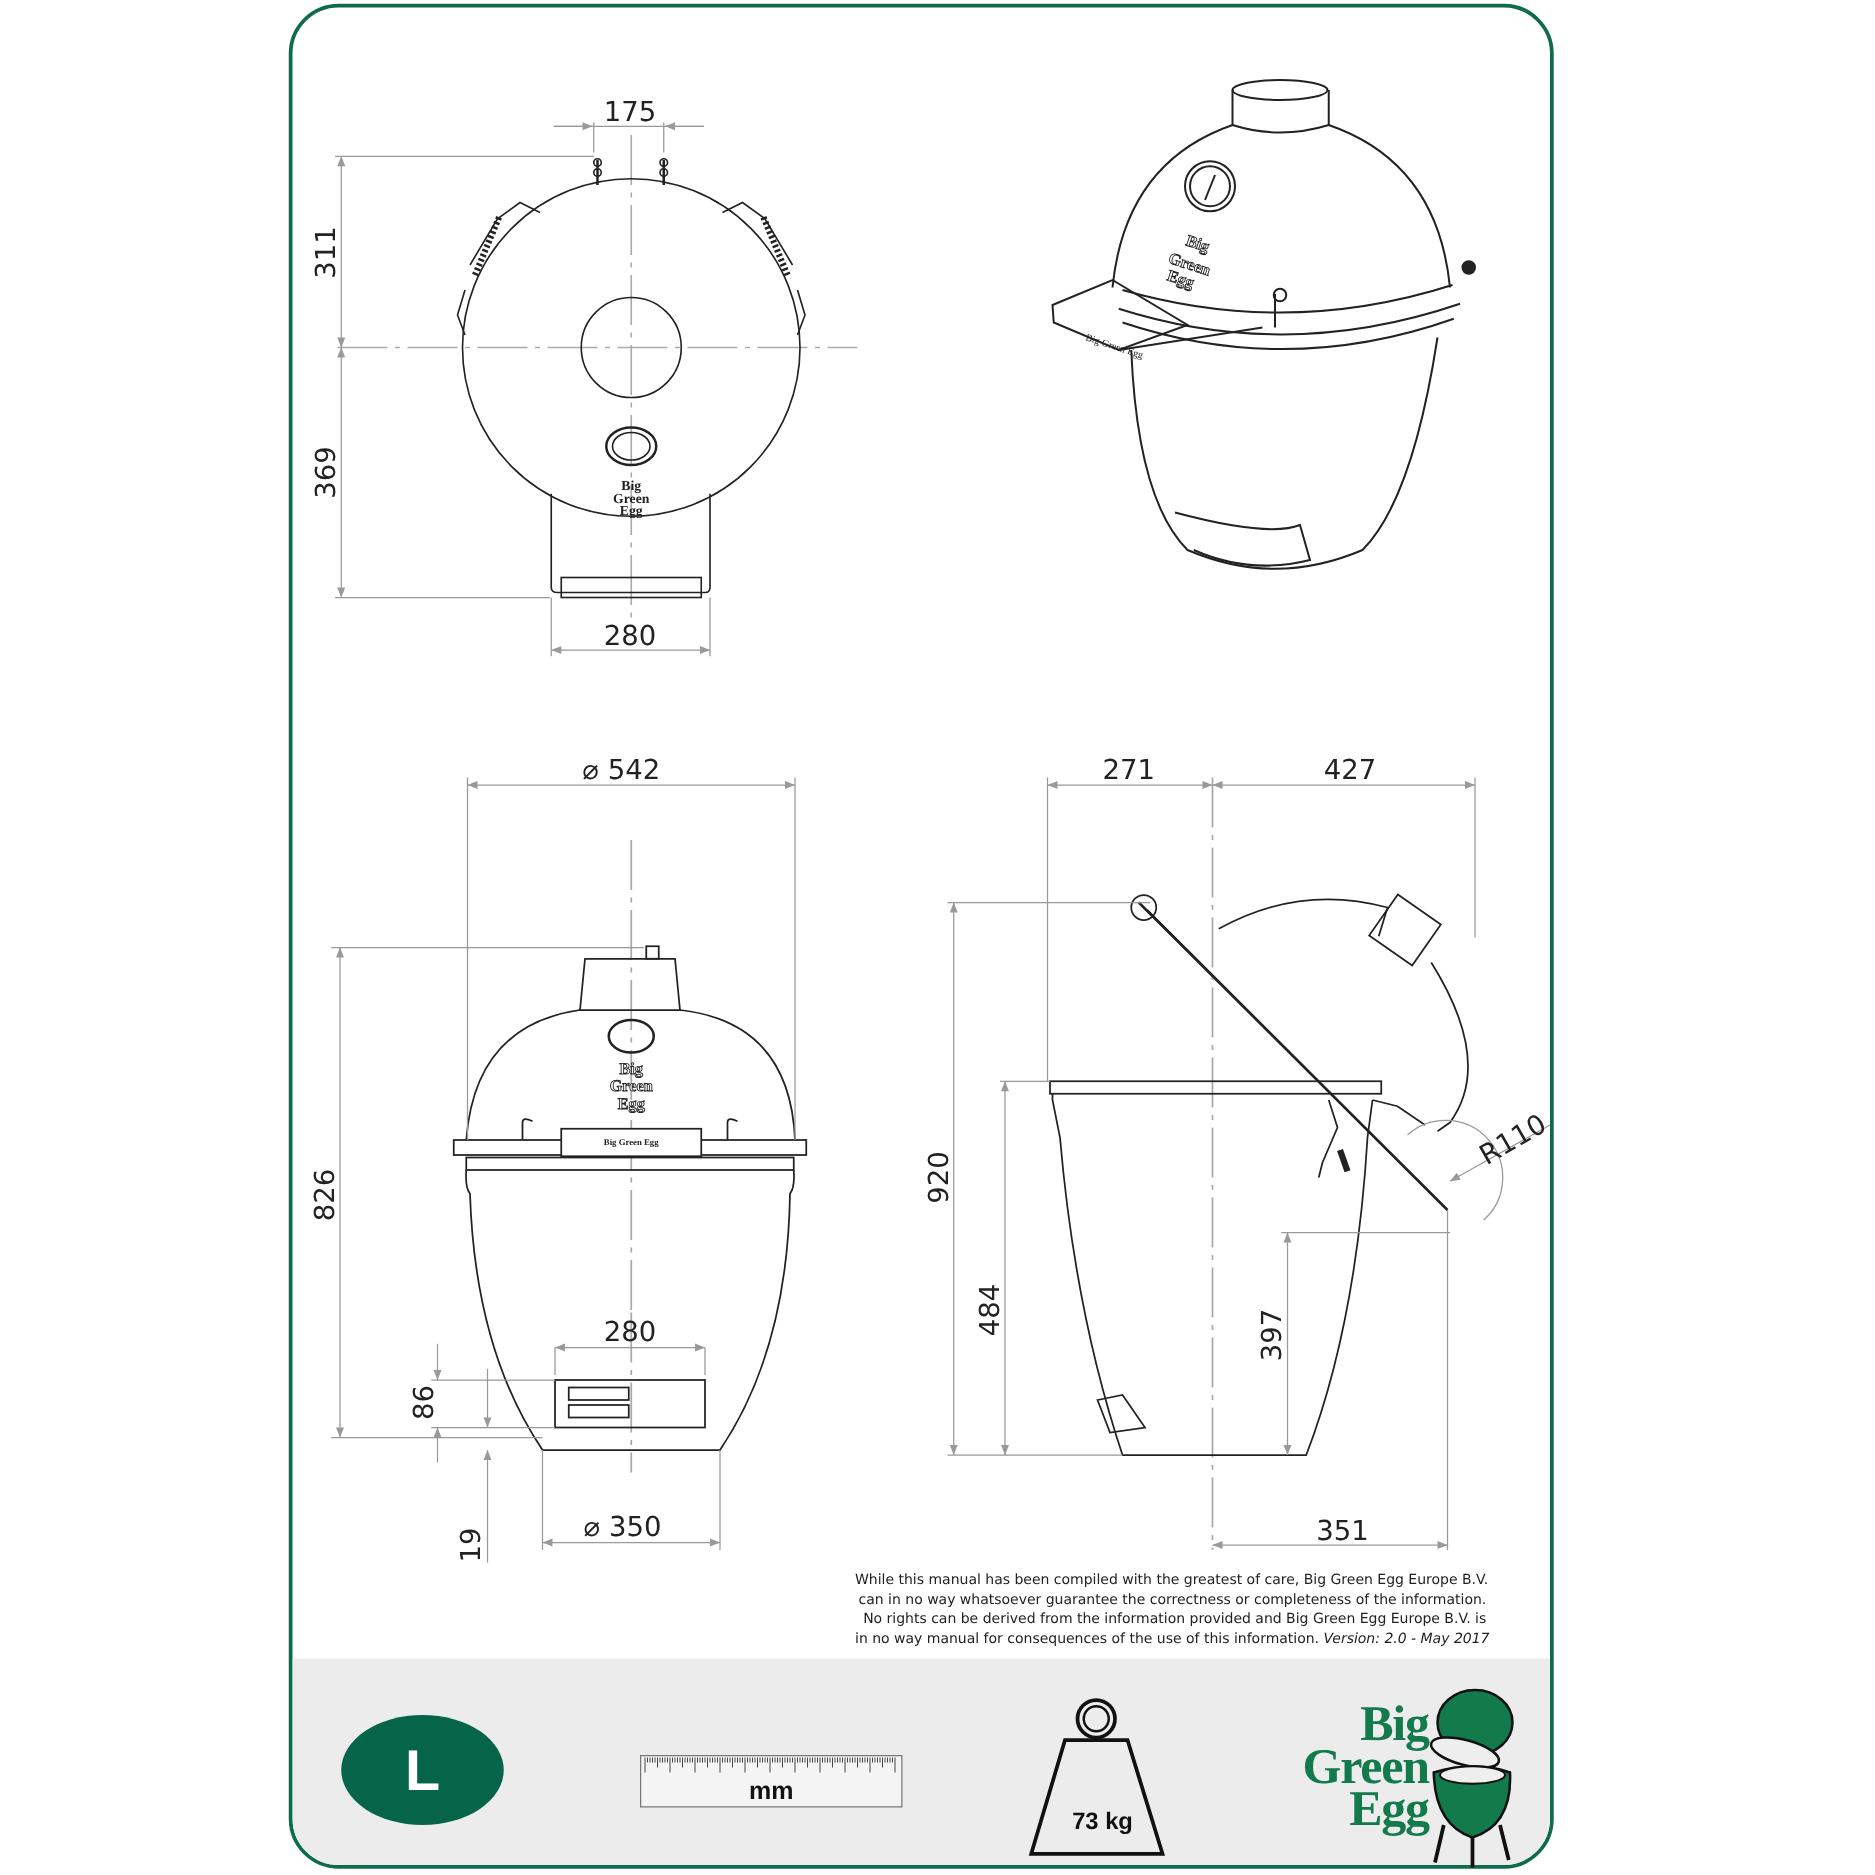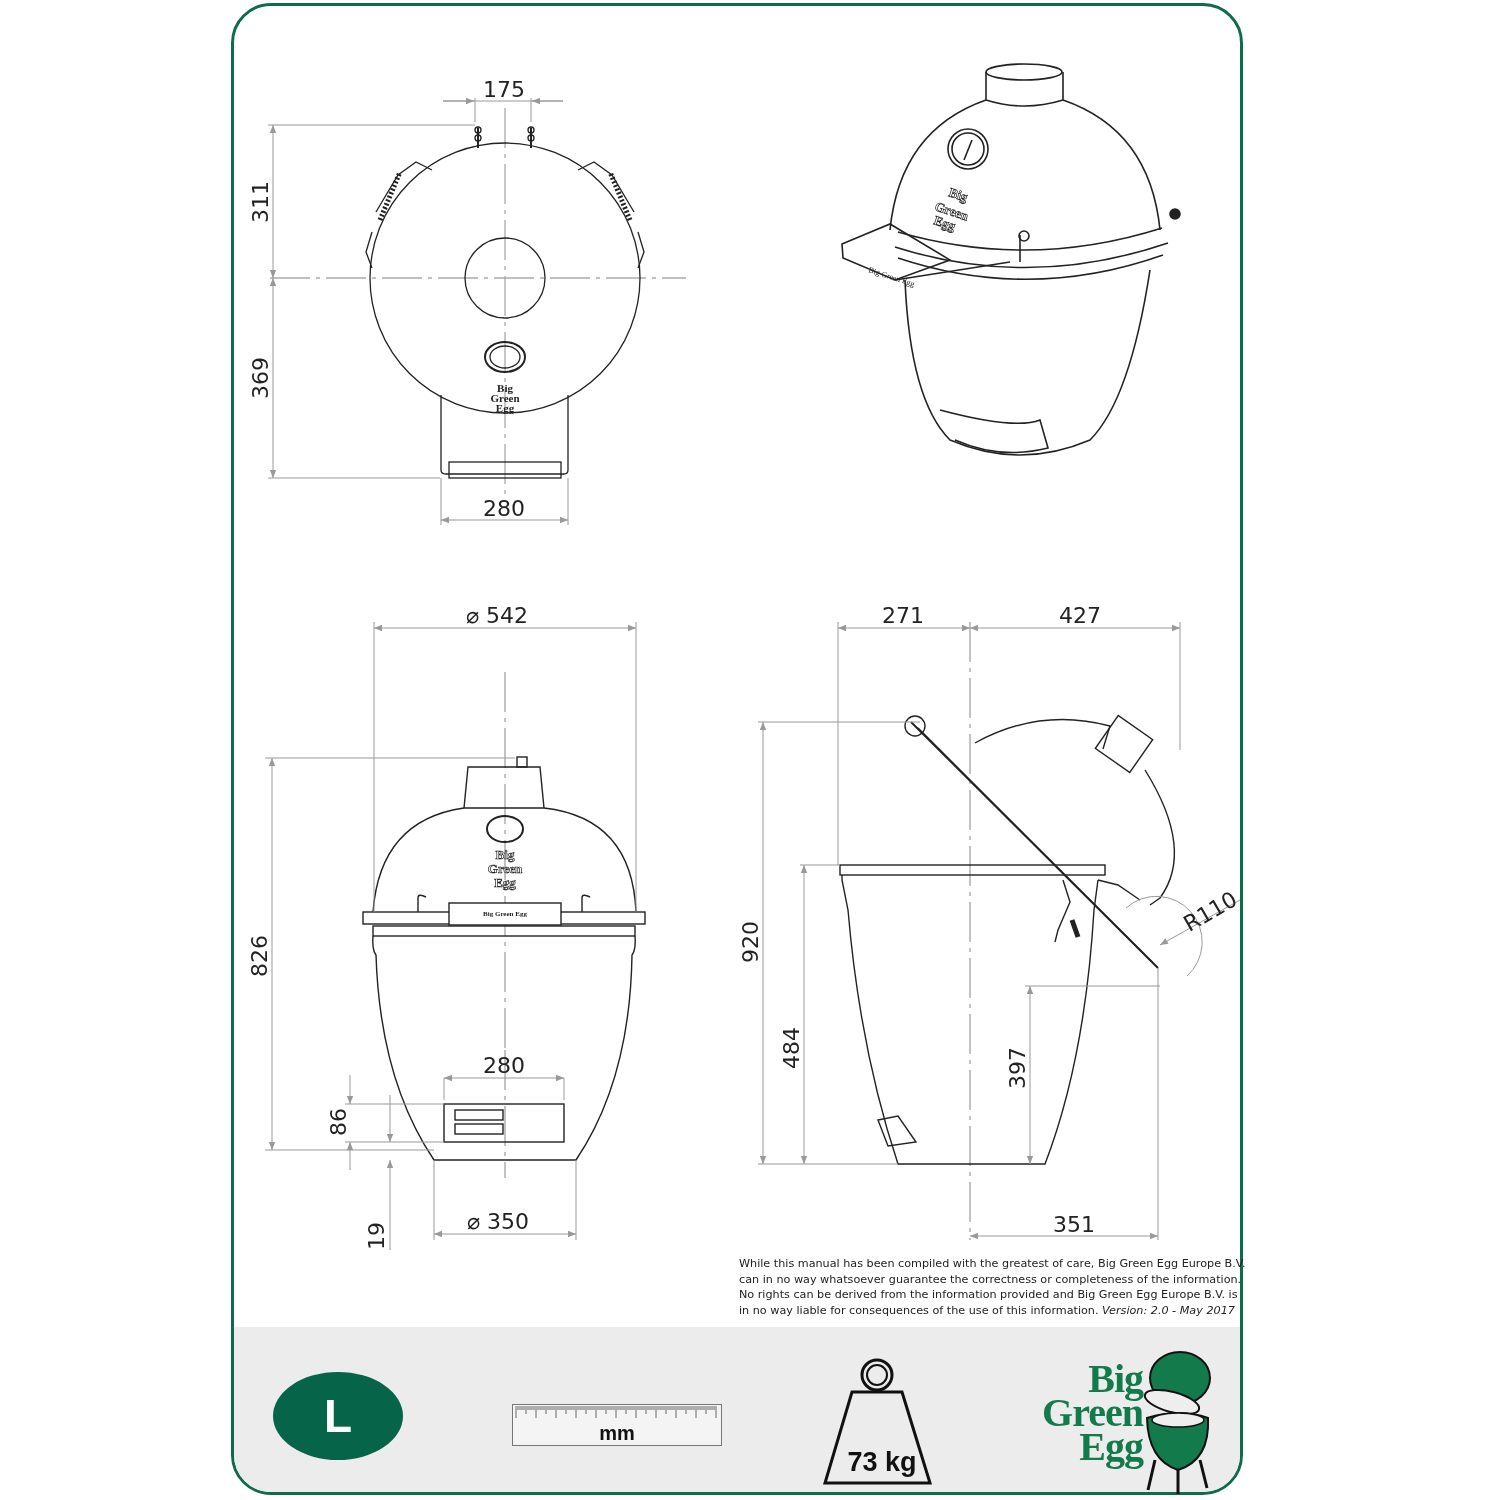--- a/index.html
+++ b/index.html
@@ -1,26 +1,26 @@
 <!DOCTYPE html>
 <html><head>
 <meta charset="utf-8">
 <style>
   html,body{margin:0;padding:0;background:#ffffff;}
   body{width:1500px;height:1500px;position:relative;overflow:hidden;font-family:"DejaVu Sans",sans-serif;}
   .frame{position:absolute;left:231px;top:3px;width:1012px;height:1492px;border:3px solid #0e6b4e;border-radius:40px;box-sizing:border-box;overflow:hidden;background:#fff;}
   .footer-band{position:absolute;left:0;right:0;bottom:0;height:165px;background:#ececec;}
   svg.drawing{position:absolute;left:0;top:0;}
   .dim{font-family:"DejaVu Sans",sans-serif;font-size:22px;fill:#222;}
-  .disclaimer{position:absolute;left:739px;top:1256px;width:505px;font-family:"DejaVu Sans",sans-serif;font-size:11.2px;line-height:15.6px;color:#222;text-align:left;white-space:nowrap;}
+  .disclaimer{position:absolute;left:684px;top:1256px;width:505px;font-family:"DejaVu Sans",sans-serif;font-size:11.2px;line-height:15.6px;color:#222;text-align:right;white-space:nowrap;}
   .disclaimer em{}
   .size-badge{position:absolute;left:273px;top:1372px;width:130px;height:88px;border-radius:50%;background:#066548;display:flex;align-items:center;justify-content:center;color:#fff;font-family:"Liberation Sans",sans-serif;font-weight:bold;font-size:46px;}
   .ruler{position:absolute;left:512px;top:1404px;width:210px;height:42px;border:1.5px solid #777;background:#f4f4f4;box-sizing:border-box;padding-left:38px;}
   .ruler-label{position:absolute;left:0;right:0;top:17px;text-align:center;font-family:"Liberation Sans",sans-serif;font-weight:bold;font-size:20px;color:#111;}
-  .weight-label{position:absolute;left:842px;top:1447px;width:80px;text-align:center;font-family:"Liberation Sans",sans-serif;font-weight:bold;font-size:27px;color:#111;}
+  .weight-label{position:absolute;left:842px;top:1447px;width:80px;text-align:center;font-family:"Liberation Sans",sans-serif;font-weight:bold;font-size:19px;color:#111;}
   .brand{position:absolute;left:998px;top:1362px;width:145px;text-align:right;font-family:"Liberation Serif",serif;font-weight:bold;color:#137a4c;font-size:40px;line-height:34px;letter-spacing:-1px;}
 </style>
 </head>
 <body>
 
 <div class="frame">
   <div class="footer-band"></div>
 </div>
 
 <svg class="drawing" width="1500" height="1500" viewBox="0 0 1500 1500">
@@ -228,21 +228,21 @@
     <line x1="1155" y1="1460" x2="1148" y2="1490" stroke="#111" stroke-width="3"></line>
     <line x1="1178" y1="1470" x2="1178" y2="1494" stroke="#111" stroke-width="3"></line>
     <line x1="1200" y1="1460" x2="1207" y2="1488" stroke="#111" stroke-width="3"></line>
   </g>
 </svg>
 
 <div class="disclaimer">
   <div>While this manual has been compiled with the greatest of care, Big Green Egg Europe B.V.</div>
   <div>can in no way whatsoever guarantee the correctness or completeness of the information.</div>
   <div>No rights can be derived from the information provided and Big Green Egg Europe B.V. is</div>
-  <div><span>in no way liable for consequences of the use of this information.</span> <em>Version: 2.0 - May 2017</em></div>
+  <div><span>in no way manual for consequences of the use of this information.</span> <em>Version: 2.0 - May 2017</em></div>
 </div>
 
 <div class="size-badge">
     <span>L</span>
   </div>
 
 <div class="ruler">
   <svg width="207" height="14" style="position:absolute;left:0;top:0">
     <g stroke="#444" stroke-width="0.8" id="ticks">
         <line x1="3" x2="3" y1="1" y2="13"></line>

